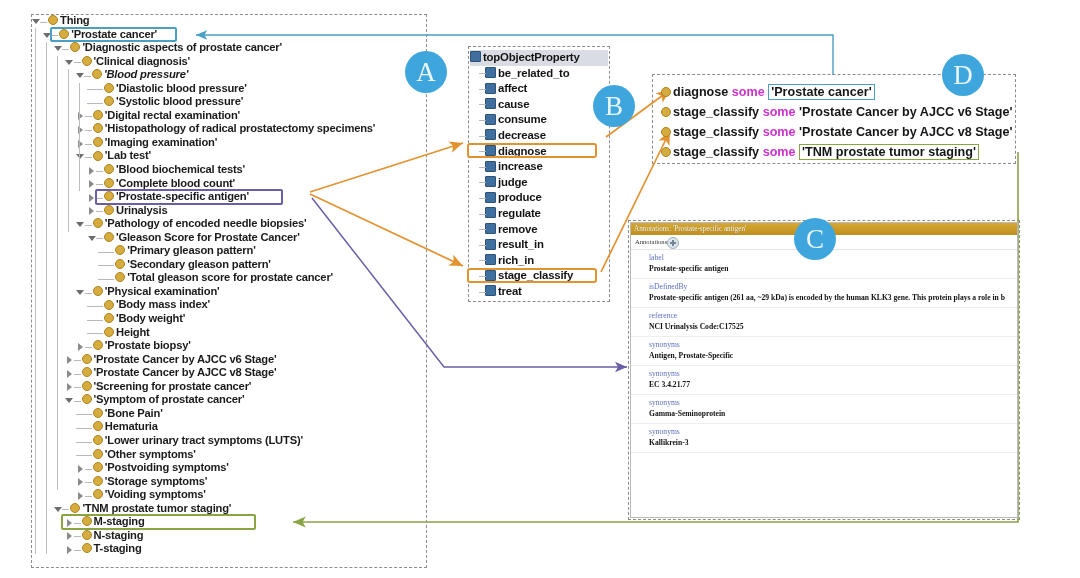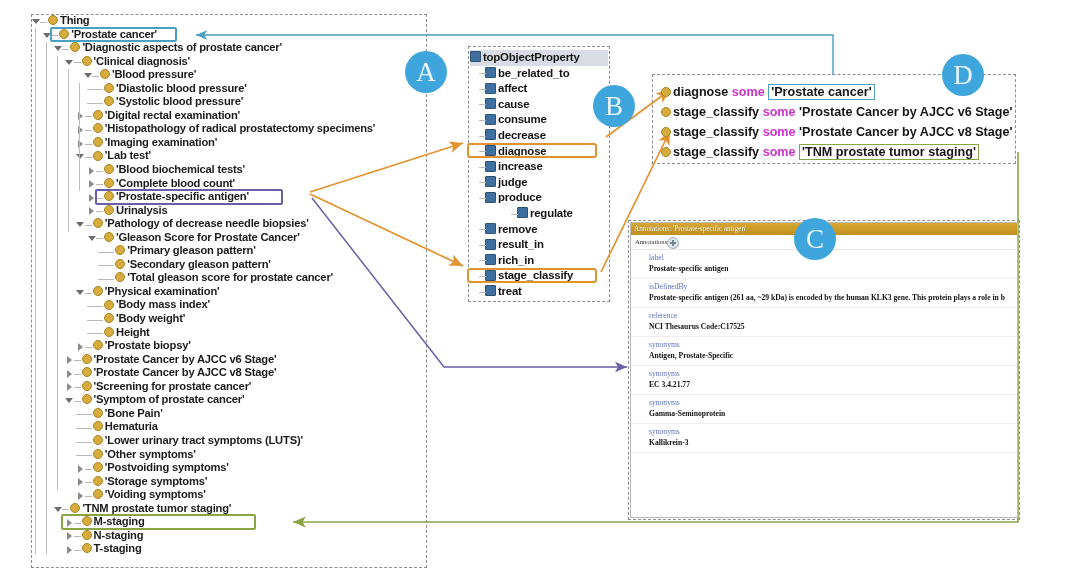--- a/index.html
+++ b/index.html
@@ -122,21 +122,21 @@
         <span class="tw" style="left: 11.2px;"><span class="tri down"></span><span class="dash"></span><span class="dot"></span><span class="lbl">'Prostate cancer'</span></span>
       </div>
       <div class="selbox sel-blue" style="left: 19.2px; top: 12.55px; height: 15.55px; width: 126.55px;"></div>
       <div class="trow" style="height: 13.55px; line-height: 13.55px;">
         <span class="tw" style="left: 22.4px;"><span class="tri down"></span><span class="dash"></span><span class="dot"></span><span class="lbl">'Diagnostic aspects of prostate cancer'</span></span>
       </div>
       <div class="trow" style="height: 13.55px; line-height: 13.55px;">
         <span class="tw" style="left: 33.6px;"><span class="tri down"></span><span class="dash"></span><span class="dot"></span><span class="lbl">'Clinical diagnosis'</span></span>
       </div>
       <div class="trow" style="height: 13.55px; line-height: 13.55px;">
-        <span class="tw" style="left: 52px;"><span class="tri down"></span><span class="dash"></span><span class="dot"></span><span class="lbl">'Blood pressure'</span></span>
+        <span class="tw" style="left: 44px; font-style: italic;"><span class="tri down"></span><span class="dash"></span><span class="dot"></span><span class="lbl">'Blood pressure'</span></span>
       </div>
       <div class="trow" style="height: 13.55px; line-height: 13.55px;">
         <span class="tw" style="left: 56px;"><span class="tri none"></span><span class="dash"></span><span class="dot"></span><span class="lbl">'Diastolic blood pressure'</span></span>
       </div>
       <div class="trow" style="height: 13.55px; line-height: 13.55px;">
         <span class="tw" style="left: 56px;"><span class="tri none"></span><span class="dash"></span><span class="dot"></span><span class="lbl">'Systolic blood pressure'</span></span>
       </div>
       <div class="trow" style="height: 13.55px; line-height: 13.55px;">
         <span class="tw" style="left: 44.8px;"><span class="tri right"></span><span class="dash"></span><span class="dot"></span><span class="lbl">'Digital rectal examination'</span></span>
       </div>
@@ -156,21 +156,21 @@
         <span class="tw" style="left: 56px;"><span class="tri right"></span><span class="dash"></span><span class="dot"></span><span class="lbl">'Complete blood count'</span></span>
       </div>
       <div class="trow" style="height: 13.55px; line-height: 13.55px;">
         <span class="tw" style="left: 56px;"><span class="tri right"></span><span class="dash"></span><span class="dot"></span><span class="lbl">'Prostate-specific antigen'</span></span>
       </div>
       <div class="selbox sel-purple" style="left: 64px; top: 175.15px; height: 15.55px; width: 188.05px;"></div>
       <div class="trow" style="height: 13.55px; line-height: 13.55px;">
         <span class="tw" style="left: 56px;"><span class="tri right"></span><span class="dash"></span><span class="dot"></span><span class="lbl">Urinalysis</span></span>
       </div>
       <div class="trow" style="height: 13.55px; line-height: 13.55px;">
-        <span class="tw" style="left: 44.8px;"><span class="tri down"></span><span class="dash"></span><span class="dot"></span><span class="lbl">'Pathology of decrease needle biopsies'</span></span>
+        <span class="tw" style="left: 44.8px;"><span class="tri down"></span><span class="dash"></span><span class="dot"></span><span class="lbl">'Pathology of encoded needle biopsies'</span></span>
       </div>
       <div class="trow" style="height: 13.55px; line-height: 13.55px;">
         <span class="tw" style="left: 56px;"><span class="tri down"></span><span class="dash"></span><span class="dot"></span><span class="lbl">'Gleason Score for Prostate Cancer'</span></span>
       </div>
       <div class="trow" style="height: 13.55px; line-height: 13.55px;">
         <span class="tw" style="left: 67.2px;"><span class="tri none"></span><span class="dash"></span><span class="dot"></span><span class="lbl">'Primary gleason pattern'</span></span>
       </div>
       <div class="trow" style="height: 13.55px; line-height: 13.55px;">
         <span class="tw" style="left: 67.2px;"><span class="tri none"></span><span class="dash"></span><span class="dot"></span><span class="lbl">'Secondary gleason pattern'</span></span>
       </div>
@@ -252,21 +252,21 @@
     <div id="oprows">
         <div class="oprow" style="padding-left: 9px;"><span class="dash" style="width: 6px;"></span><span class="sq"></span><span>be_related_to</span></div>
         <div class="oprow" style="padding-left: 9px;"><span class="dash" style="width: 6px;"></span><span class="sq"></span><span>affect</span></div>
         <div class="oprow" style="padding-left: 9px;"><span class="dash" style="width: 6px;"></span><span class="sq"></span><span>cause</span></div>
         <div class="oprow" style="padding-left: 9px;"><span class="dash" style="width: 6px;"></span><span class="sq"></span><span>consume</span></div>
         <div class="oprow" style="padding-left: 9px;"><span class="dash" style="width: 6px;"></span><span class="sq"></span><span>decrease</span></div>
         <div class="oprow" style="padding-left: 9px;"><span class="dash" style="width: 6px;"></span><span class="sq"></span><span>diagnose</span></div>
         <div class="oprow" style="padding-left: 9px;"><span class="dash" style="width: 6px;"></span><span class="sq"></span><span>increase</span></div>
         <div class="oprow" style="padding-left: 9px;"><span class="dash" style="width: 6px;"></span><span class="sq"></span><span>judge</span></div>
         <div class="oprow" style="padding-left: 9px;"><span class="dash" style="width: 6px;"></span><span class="sq"></span><span>produce</span></div>
-        <div class="oprow" style="padding-left: 9px; margin-left: 32px;"><span class="dash" style="width: 6px;"></span><span class="sq"></span><span>regulate</span></div>
+        <div class="oprow" style="padding-left: 9px;"><span class="dash" style="width: 6px;"></span><span class="sq"></span><span>regulate</span></div>
         <div class="oprow" style="padding-left: 9px;"><span class="dash" style="width: 6px;"></span><span class="sq"></span><span>remove</span></div>
         <div class="oprow" style="padding-left: 9px;"><span class="dash" style="width: 6px;"></span><span class="sq"></span><span>result_in</span></div>
         <div class="oprow" style="padding-left: 9px;"><span class="dash" style="width: 6px;"></span><span class="sq"></span><span>rich_in</span></div>
         <div class="oprow" style="padding-left: 9px;"><span class="dash" style="width: 6px;"></span><span class="sq"></span><span>stage_classify</span></div>
         <div class="oprow" style="padding-left: 9px;"><span class="dash" style="width: 6px;"></span><span class="sq"></span><span>treat</span></div>
       </div>
   <div class="ophilite" style="top: 93.1px;"></div>
       <div class="ophilite" style="top: 217.9px;"></div>
     </div>
 
@@ -287,21 +287,21 @@
         <div class="annrow">
           <div class="annkey">label</div>
           <div class="annval">Prostate-specific antigen</div>
         </div>
         <div class="annrow">
           <div class="annkey">isDefinedBy</div>
           <div class="annval">Prostate-specific antigen (261 aa, ~29 kDa) is encoded by the human KLK3 gene. This protein plays a role in b</div>
         </div>
         <div class="annrow">
           <div class="annkey">reference</div>
-          <div class="annval">NCI Thesaurus Code:C17525</div>
+          <div class="annval">NCI Urinalysis Code:C17525</div>
         </div>
         <div class="annrow">
           <div class="annkey">synonyms</div>
           <div class="annval">Antigen, Prostate-Specific</div>
         </div>
         <div class="annrow">
           <div class="annkey">synonyms</div>
           <div class="annval">EC 3.4.21.77</div>
         </div>
         <div class="annrow">

